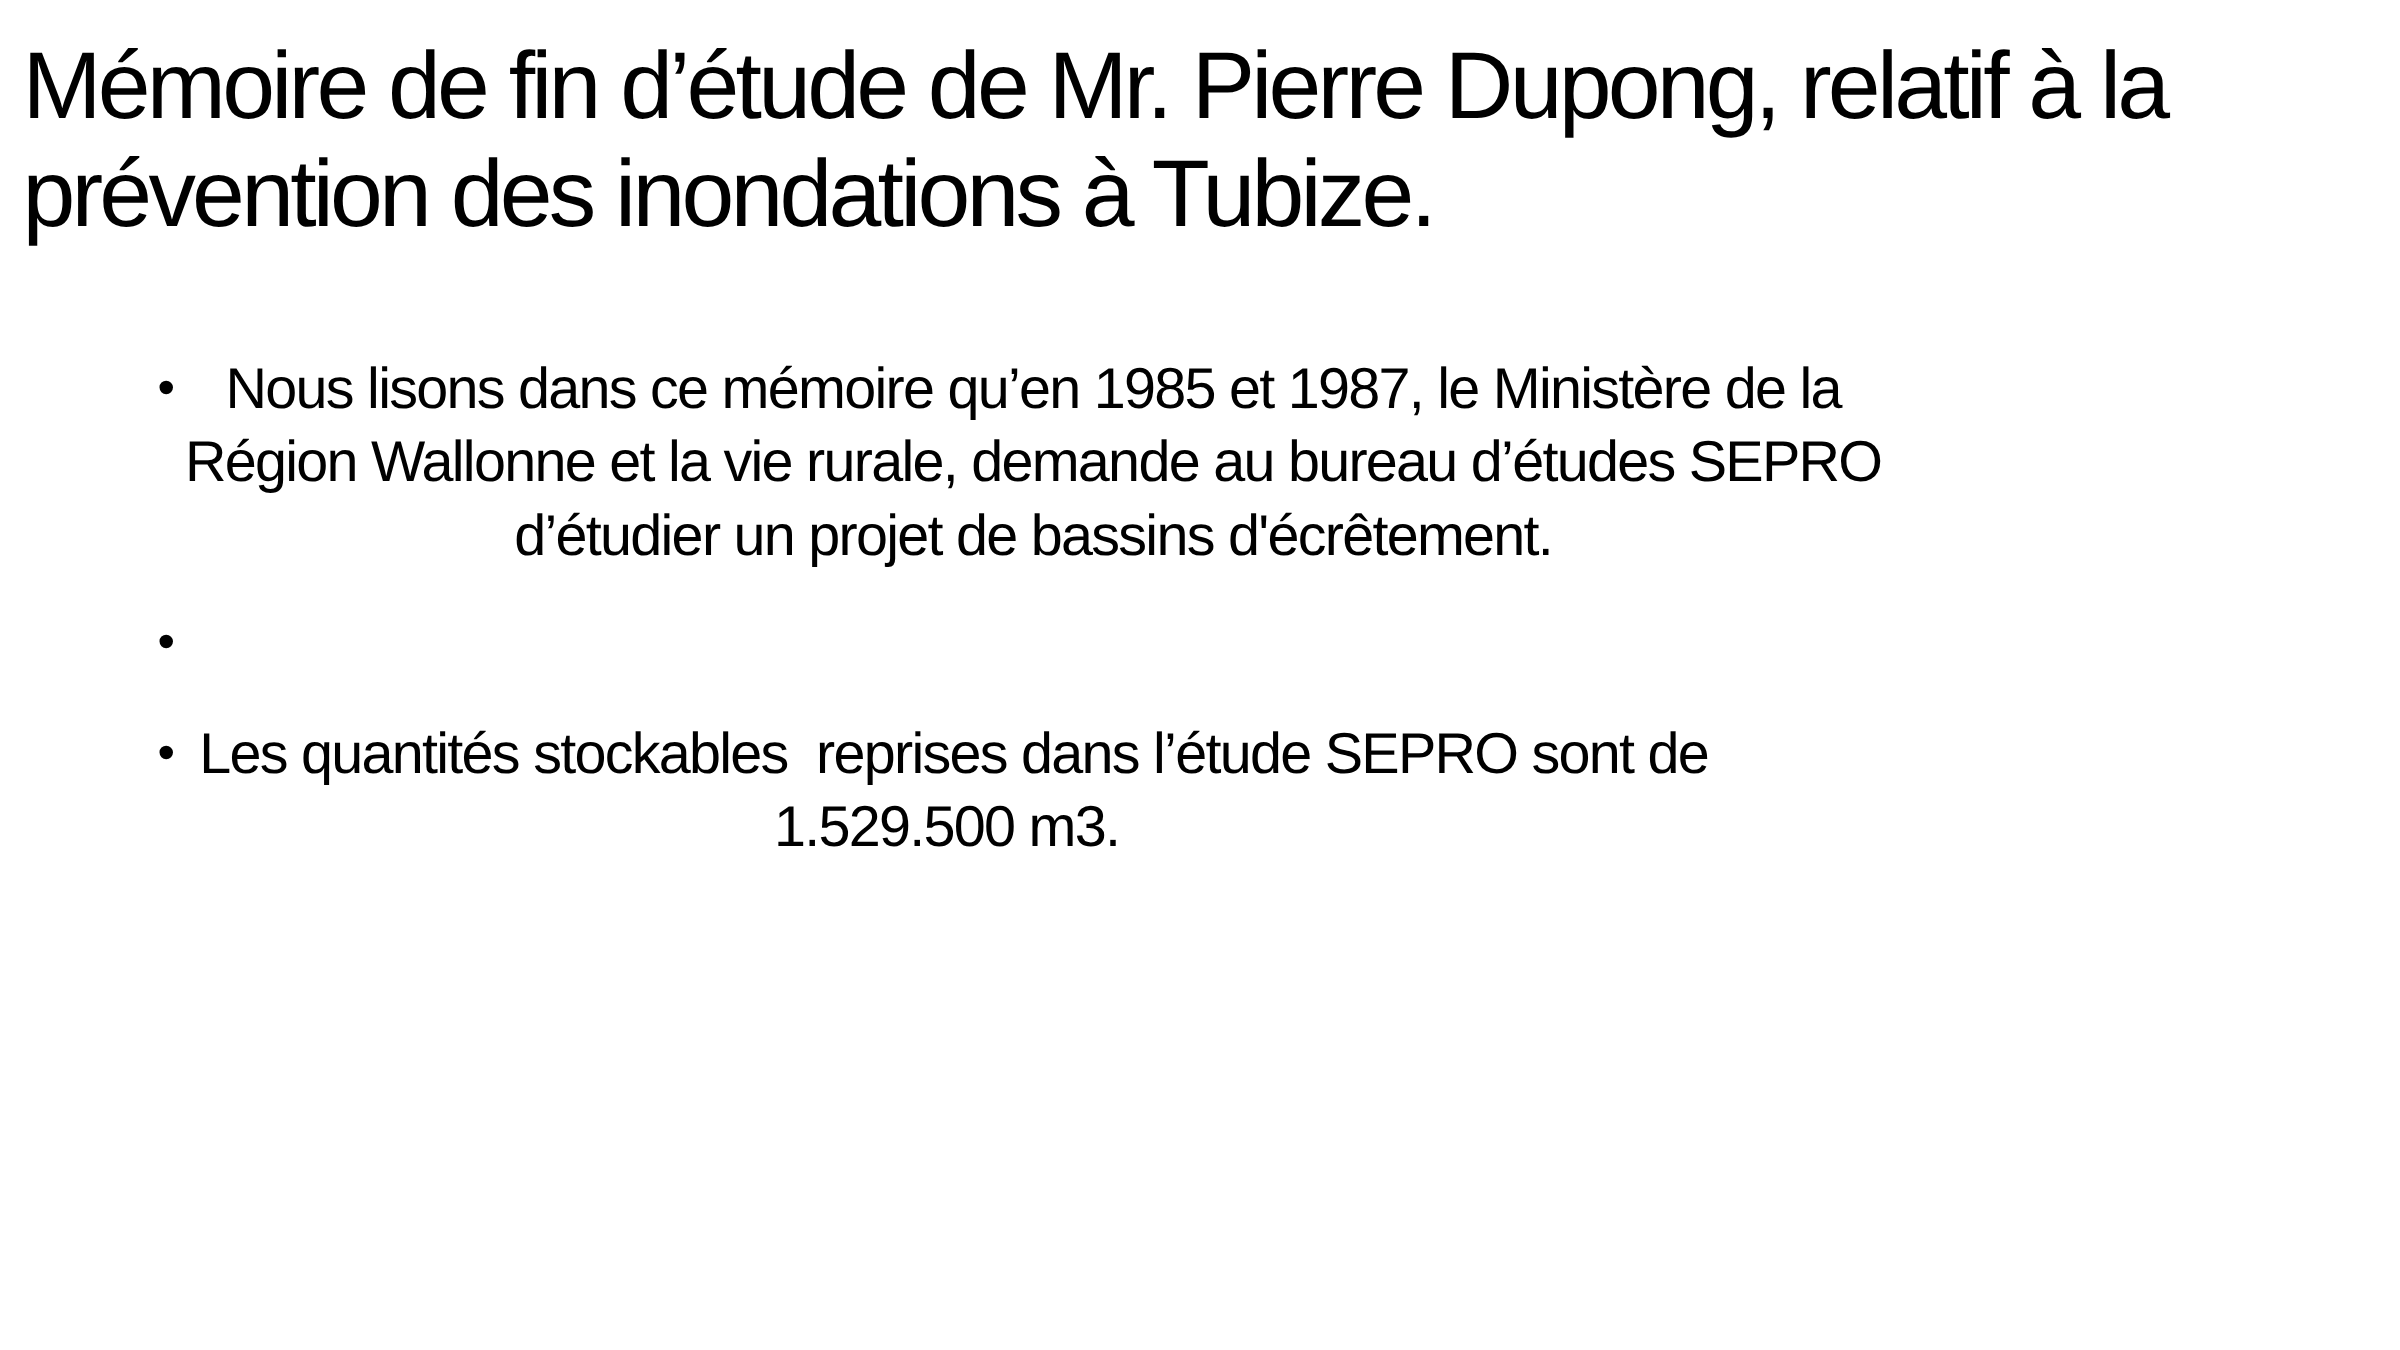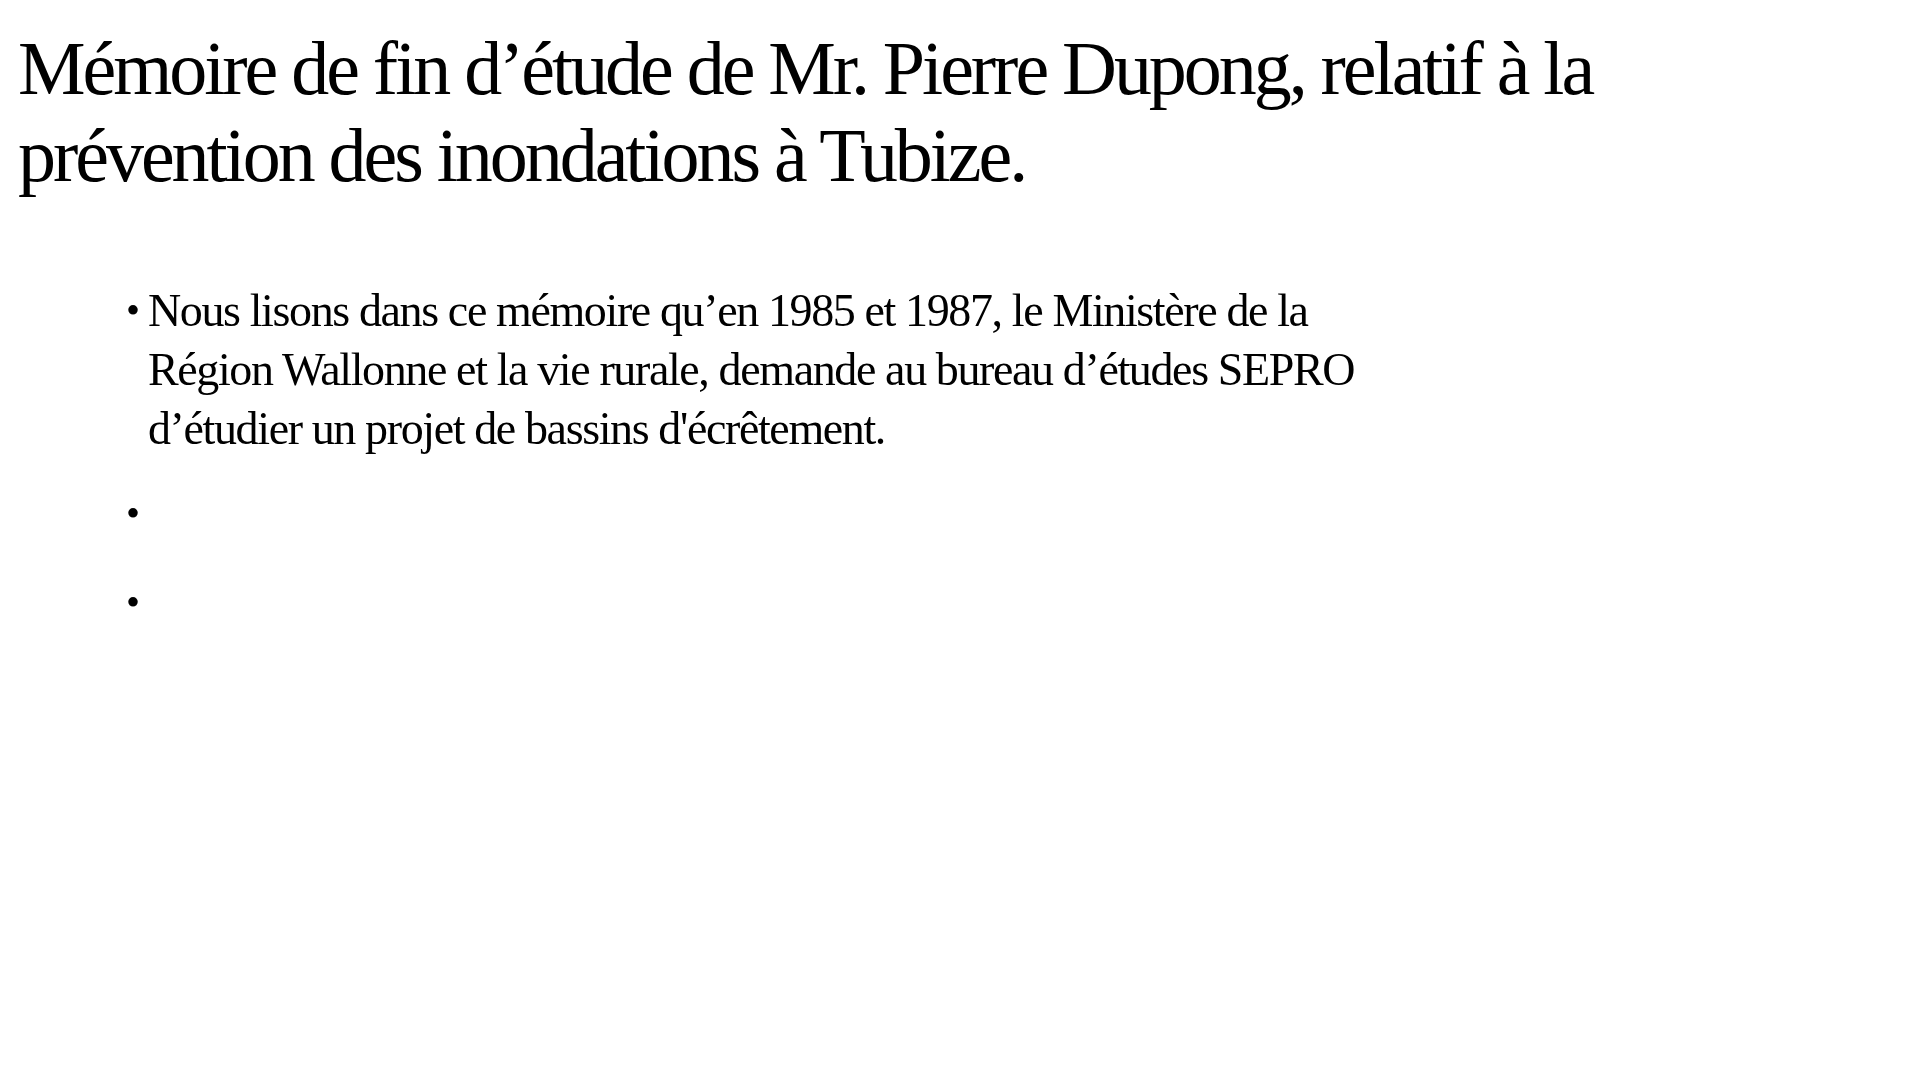--- a/index.html
+++ b/index.html
@@ -6,21 +6,21 @@
     margin: 0;
     padding: 0;
     background: #ffffff;
   }
   .slide {
     position: relative;
     width: 1920px;
     height: 1080px;
     background: #ffffff;
     overflow: hidden;
-    font-family: Liberation Serif, serif;
+    font-family: Liberation Sans, sans-serif;
     color: #000000;
   }
   .slide-title {
     position: absolute;
     top: 25px;
     left: 18px;
     font-size: 76px;
     line-height: 87px;
     letter-spacing: -0.04em;
     white-space: pre;
@@ -48,20 +48,21 @@
   }
   .bullet-marker {
     flex: 0 0 22px;
     width: 22px;
     font-size: 40px;
     line-height: 59px;
     letter-spacing: 0;
   }
   .bullet-text {
     white-space: pre;
+    text-align: center;
   }
 </style>
 </head>
 <body>
 
 <div class="slide">
 
   <div class="slide-title">Mémoire de fin d’étude de Mr. Pierre Dupong, relatif à la
 prévention des inondations à Tubize.</div>
 
@@ -73,17 +74,19 @@
 Région Wallonne et la vie rurale, demande au bureau d’études SEPRO
 d’étudier un projet de bassins d'écrêtement.</div>
     </div>
 
     <div class="bullet-row">
       <span class="bullet-marker">•</span>
     </div>
 
     <div class="bullet-row third">
       <span class="bullet-marker">•</span>
+      <div class="bullet-text"> Les quantités stockables  reprises dans l’étude SEPRO sont de
+1.529.500 m3.</div>
     </div>
 
   </div>
 
 </div>
 
 </body></html>

